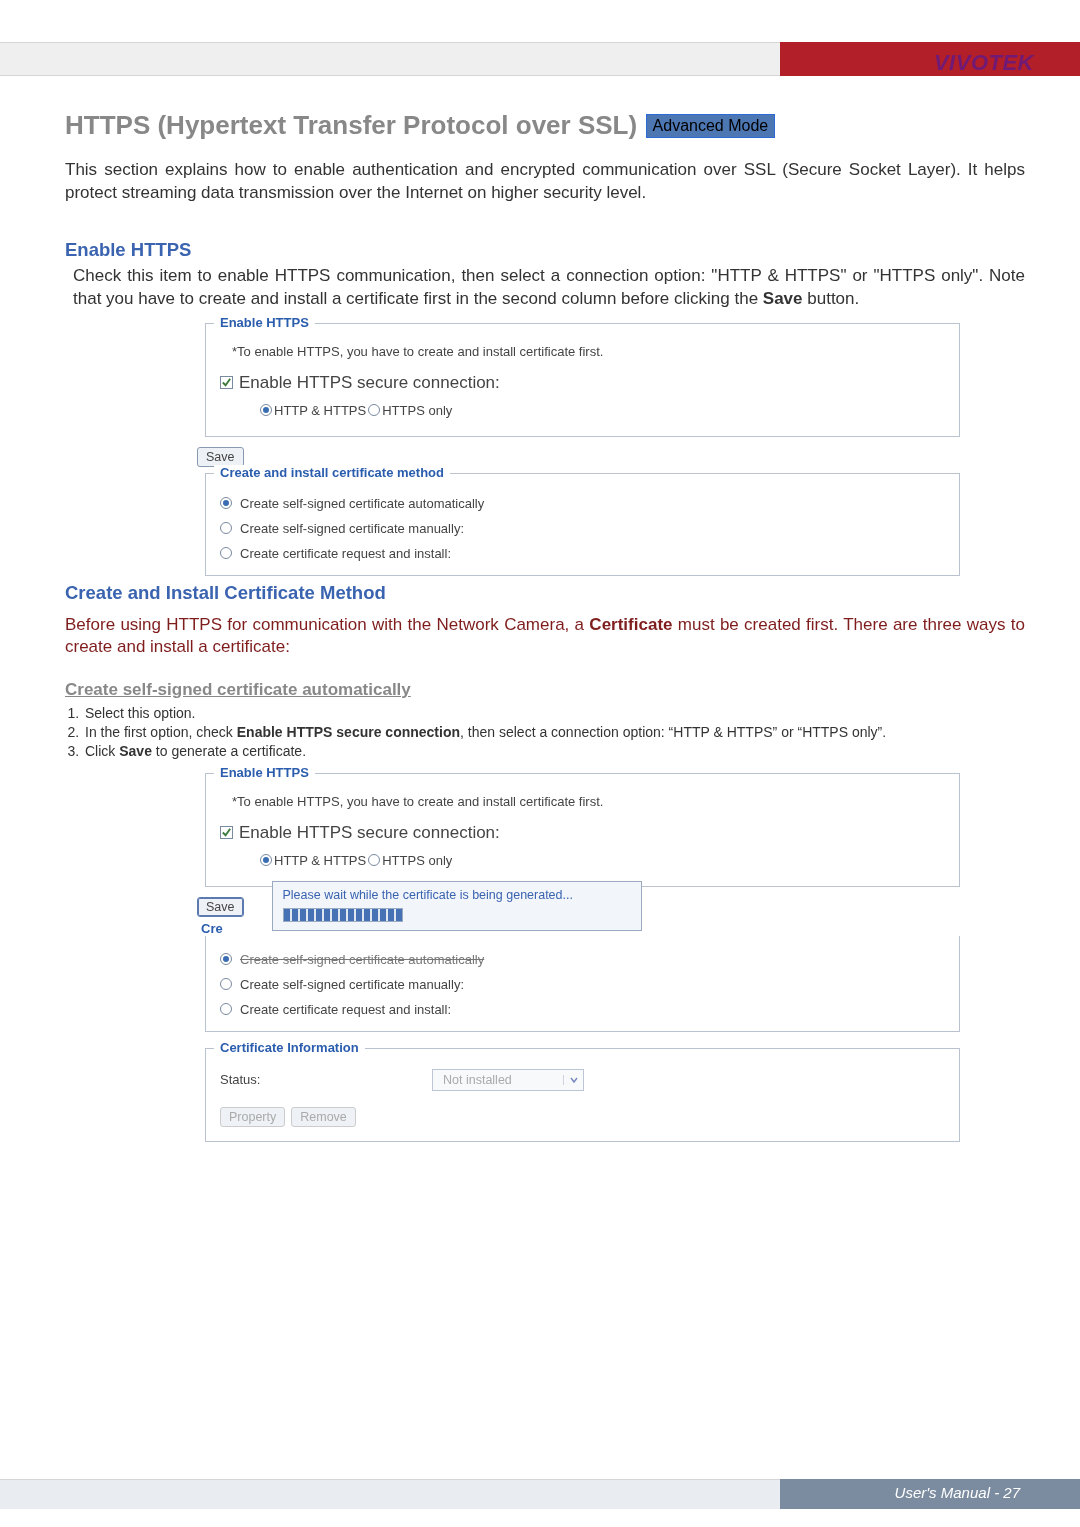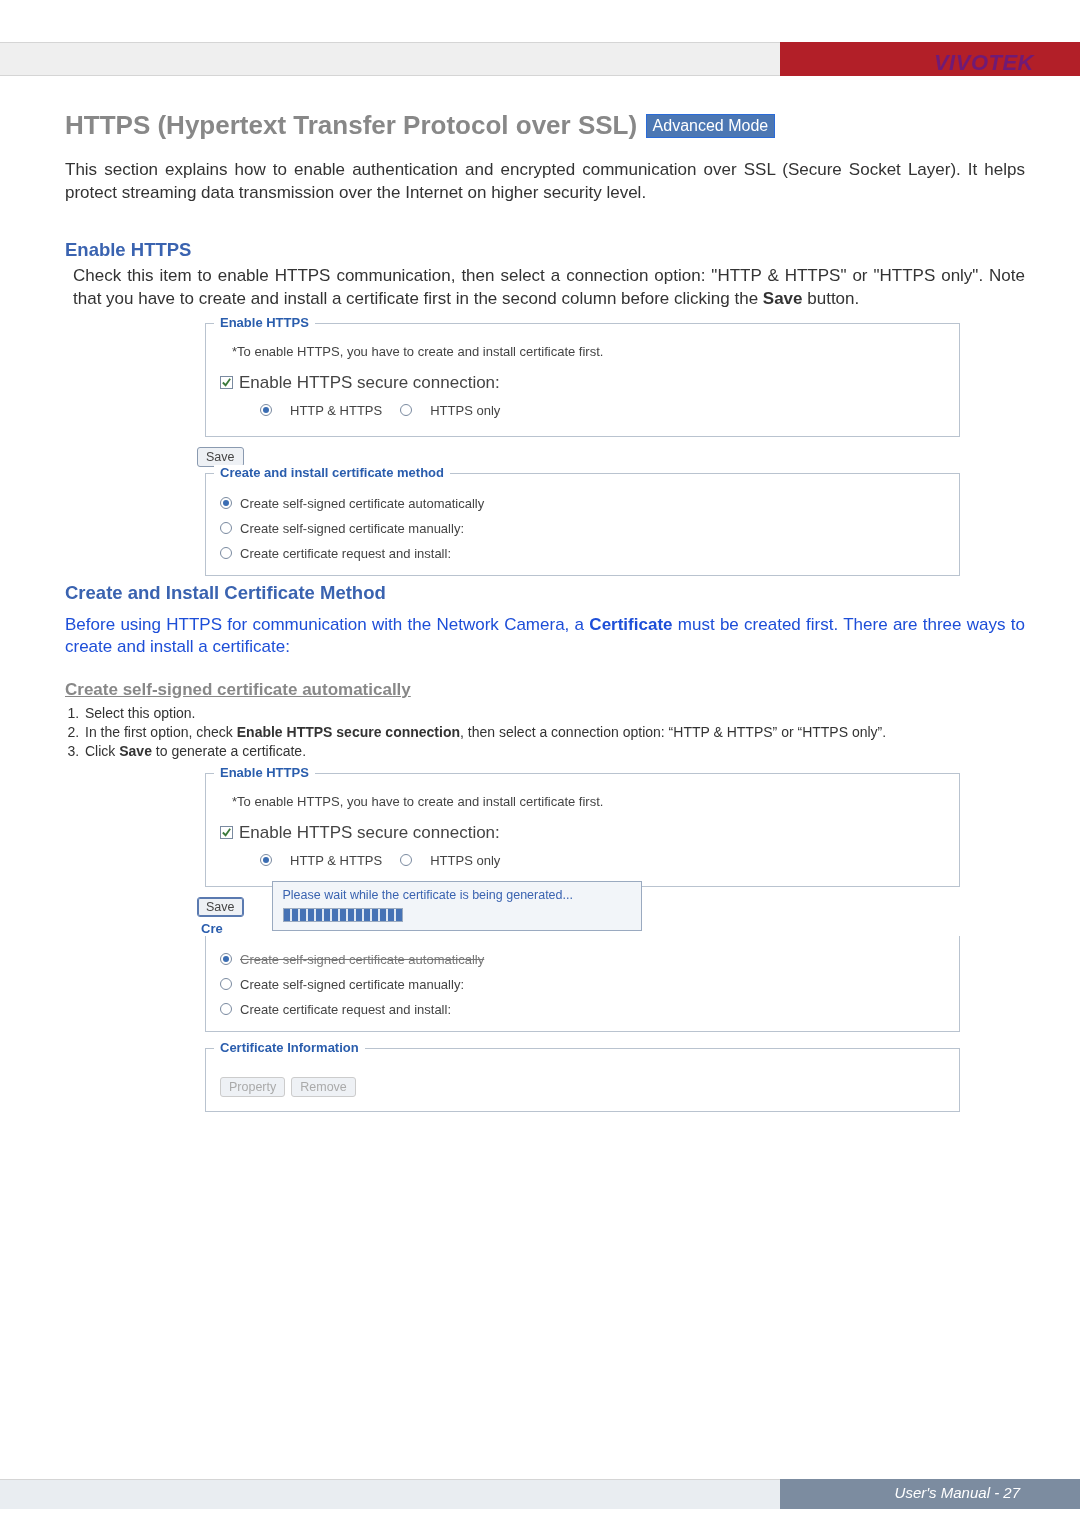--- a/index.html
+++ b/index.html
@@ -3,46 +3,46 @@
 <meta charset="utf-8">
 <style>
   * { box-sizing: border-box; margin: 0; padding: 0; }
   html, body { width: 1080px; font-family: Arial, Helvetica, sans-serif; background: #fff; }
   .page { width: 1080px; height: 1527px; position: relative; background: #fff; padding: 30px 60px 0 60px; }
   .top-bar { position: absolute; top: 42px; left: 0; right: 0; background: #efefef; height: 34px; border-top: 1px solid #d5d5d5; border-bottom: 1px solid #d5d5d5; }
   .top-bar-text { position: absolute; right: 46px; top: 50px; color: #701a75; font-weight: bold; font-style: italic; font-size: 22px; letter-spacing: 0.5px; }
   .brand-strip { position: absolute; top: 42px; right: 0; width: 300px; height: 34px; background: #b21f28; }
   .content { position: absolute; top: 110px; left: 65px; right: 55px; }
   h1.title { color: #888; font-size: 26px; font-weight: bold; display: inline; vertical-align: middle; }
-  .badge { display: inline-block; background: #4c77b3; color: #ffffff; font-size: 16px; padding: 2px 6px; border: 1px solid #2a6bd8; vertical-align: middle; margin-left: 4px; }
+  .badge { display: inline-block; background: #4c77b3; color: #000000; font-size: 16px; padding: 2px 6px; border: 1px solid #2a6bd8; vertical-align: middle; margin-left: 4px; }
   .intro { margin-top: 18px; color: #333; font-size: 17px; line-height: 1.35; text-align: justify; }
   .sect-h { margin-top: 34px; color: #3a63b0; font-size: 18.5px; font-weight: bold; }
   .para { color: #333; font-size: 17px; line-height: 1.35; text-align: justify; margin-top: 4px; margin-left: 8px; }
   .para b { font-weight: bold; }
   .screenshot1 { margin-left: 140px; margin-top: 6px; width: 755px; }
   .sub-h { margin-top: 6px; color: #3a63b0; font-size: 18.5px; font-weight: bold; }
-  .para2 { color: #1d4ed8; font-size: 17px; line-height: 1.3; margin-top: 10px; text-align: justify; }
+  .para2 { color: #7f1d1d; font-size: 17px; line-height: 1.3; margin-top: 10px; text-align: justify; }
   .sub-gray { margin-top: 22px; color: #888; font-size: 17px; font-weight: bold; text-decoration: underline; }
   ol.steps { margin-top: 4px; padding-left: 18px; color: #333; font-size: 14px; line-height: 1.35; }
   ol.steps li { list-style-position: outside; text-align: justify; margin-left: 0; padding-left: 2px; }
   ol.steps li + li { margin-top: 0; }
   .screenshot2 { margin-left: 140px; margin-top: 8px; width: 755px; position: relative; }
   .footer-txt { position: absolute; bottom: 26px; right: 60px; color: #fff; font-style: italic; font-size: 15px; }
   .footer-strip { position: absolute; bottom: 18px; right: 0; width: 300px; height: 30px; background: #7c8ca0; }
   .footer-line { position: absolute; bottom: 18px; left: 0; right: 0; height: 30px; background: #e9edf1; border-top: 1px solid #d5d5d5; }
 
   
   .fbox { border: 1px solid #b9c3cf; position: relative; padding: 12px 14px 14px 14px; margin-top: 12px; }
   .flegend { position: absolute; top: -9px; left: 8px; background: #fff; padding: 0 6px; color: #2a5dad; font-weight: bold; font-size: 13px; }
   .note { color: #444; font-size: 13px; margin: 8px 0 14px 12px; }
   .cb-row { display: flex; align-items: center; gap: 6px; color: #444; font-size: 17px; margin-left: 0; }
   .cb { width: 13px; height: 13px; border: 1px solid #7a8aa0; background: #fff; display: inline-flex; align-items: center; justify-content: center; }
   .cb.checked svg { display: block; }
   .cb svg { display: none; width: 11px; height: 11px; }
-  .radios { display: flex; gap: 18px; color: #444; font-size: 13px; margin: 10px 0 4px 40px; align-items: center; }
+  .radios { display: flex; gap: 2px; color: #444; font-size: 13px; margin: 10px 0 4px 40px; align-items: center; }
   .radio-row { display: flex; gap: 8px; align-items: center; color: #444; font-size: 13px; margin: 10px 0 0 0; }
   .rd { width: 12px; height: 12px; border: 1px solid #7a8aa0; border-radius: 50%; display: inline-flex; align-items: center; justify-content: center; background: #fff; }
   .rd.sel::after { content: ""; width: 6px; height: 6px; background: #3b6db3; border-radius: 50%; }
   .btn { display: inline-block; border: 1px solid #8a9ab0; background: #eef1f5; color: #444; font-size: 12.5px; padding: 2px 8px; border-radius: 3px; margin-top: 10px; margin-left: -8px; }
   .btn.pressed { box-shadow: 0 0 0 1px #5a7ab0 inset; border-color: #5a7ab0; }
   .btn.disabled { color: #aaa; border-color: #ccc; }
   .cert-row { display: flex; align-items: center; gap: 12px; margin-top: 8px; }
   .dropdown { display: flex; border: 1px solid #bcc6d4; background: #f7f9fb; color: #aaa; font-size: 12.5px; height: 22px; align-items: center; }
   .dropdown .ddv { padding: 0 10px; min-width: 130px; }
   .dropdown .dda { width: 20px; border-left: 1px solid #ccd4df; display: flex; align-items: center; justify-content: center; color: #88a; }
@@ -166,20 +166,31 @@
             <span>Create self-signed certificate manually:</span>
           </div>
         <div class="radio-row">
             <span class="rd"></span>
             <span>Create certificate request and install:</span>
           </div>
       </div>
 
       <div class="fbox" style="margin-top:16px;">
         <div class="flegend">Certificate Information</div>
+        <div class="cert-row">
+          <span style="color:#444; font-size:13px; min-width:200px;">Status:</span>
+          <div class="dropdown">
+            <span class="ddv">Not installed</span>
+            <span class="dda">
+              <svg width="10" height="10" viewBox="0 0 10 10">
+                  <polyline points="2,3 5,7 8,3" fill="none" stroke="#7a8abf" stroke-width="1.5"></polyline>
+                </svg>
+            </span>
+          </div>
+        </div>
         <div class="btn-row">
           <span class="btn disabled" style="margin-left:0;">Property</span>
           <span class="btn disabled" style="margin-left:0;text-align:center;">Remove</span>
         </div>
       </div>
     </div>
   </div>
 
   <div class="footer-line"></div>
   <div class="footer-strip"></div>

